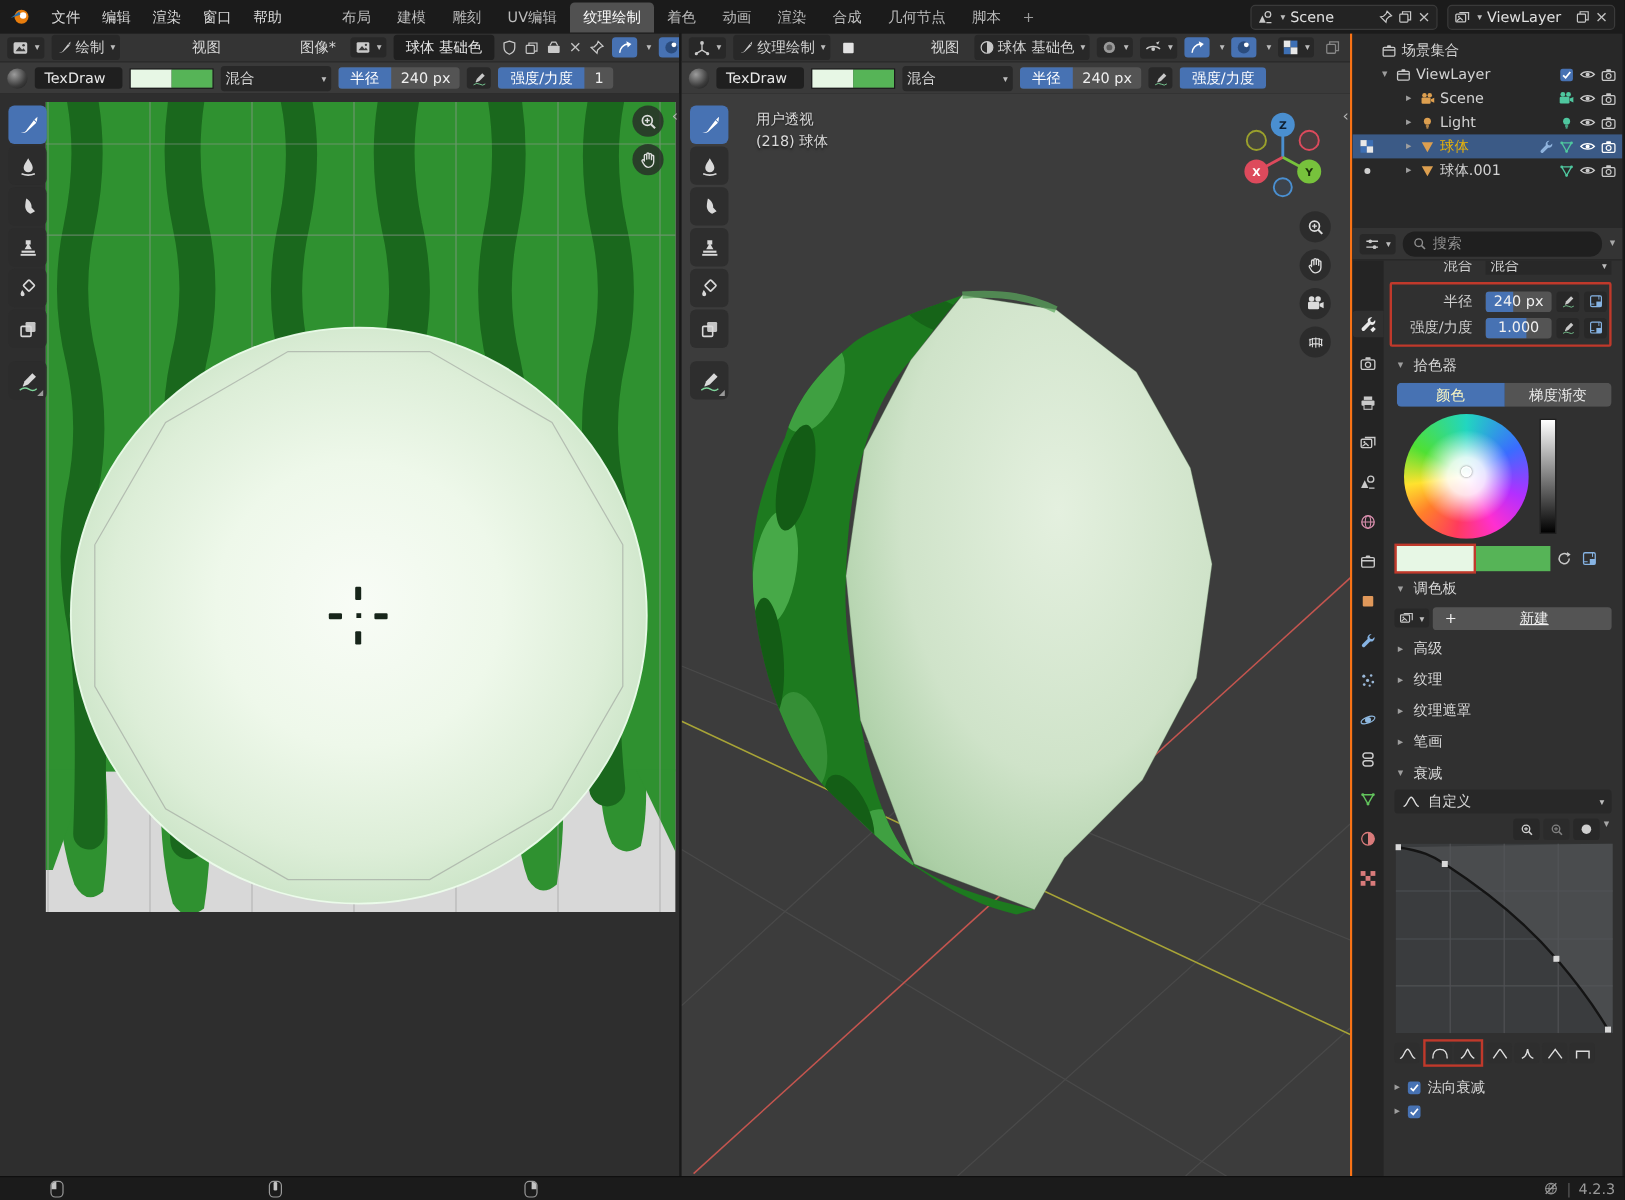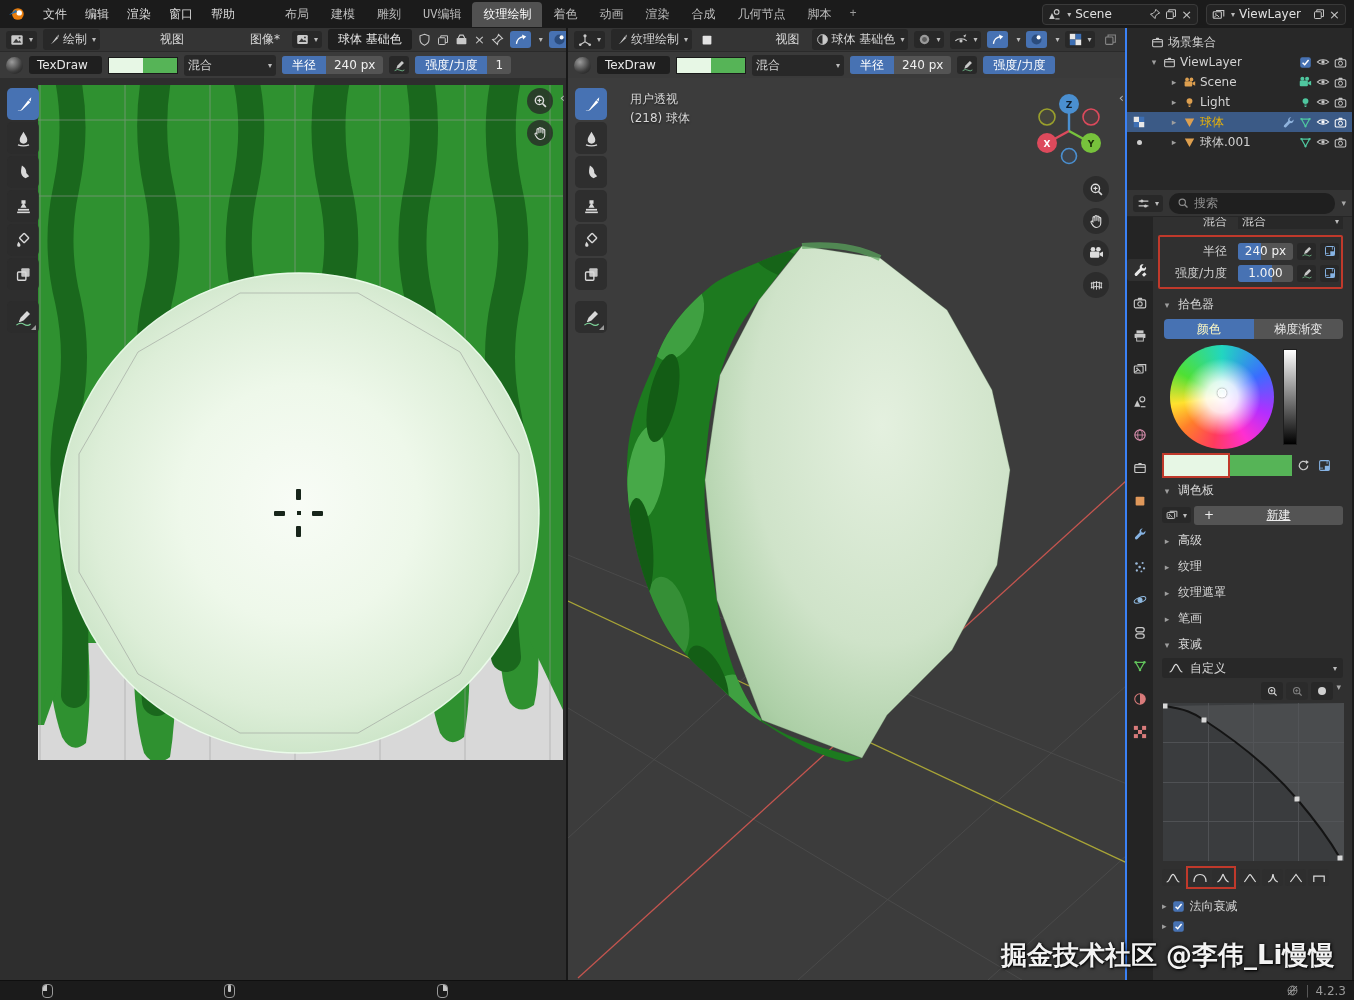--- a/index.html
+++ b/index.html
@@ -12,33 +12,33 @@
   }
   svg { display:block; }
   .ic { color:#c9c9c9; }
   .caret { font-size:8px; color:#bdbdbd; margin-left:2px; }
   .caret-r { font-size:9px; color:#a8a8a8; }
 
   
   .topbar { height:28px; display:flex; align-items:center; padding:0 8px; gap:2px; background:#1b1b1b; }
   .menus { display:flex; align-items:center; margin-left:6px;text-align:center; }
   .menuitem { padding:3px 9px; border-radius:3px; color:#d8d8d8; cursor:default; }
-  .workspaces { display:flex; align-items:center; margin-left:28px;font-family:Liberation Mono, monospace; }
+  .workspaces { display:flex; align-items:center; margin-left:28px; }
   .wtab { padding:4px 11px; border-radius:4px 4px 0 0; color:#bdbdbd; }
   .wtab.active { background:#515151; color:#fff; }
   .wtab.add { padding:4px 7px; color:#9b9b9b; }
   .topbar-right { margin-left:auto; display:flex; align-items:center; gap:8px; }
   .idfield { display:flex; align-items:center; gap:4px; background:#232323; border:1px solid #3a3a3a; border-radius:4px; padding:2px 5px; }
   .idfield .nm { min-width:70px; color:#e0e0e0; }
 
   
   .main { display:flex; height:952px; }
   .image-editor { width:566px; display:flex; flex-direction:column; }
   .viewport3d { width:559px; display:flex; flex-direction:column; border-left:2px solid #181818; }
-  .rightcol { width:227px; border-left:2px solid #3b82f6; display:flex; flex-direction:column; }
+  .rightcol { width:227px; border-left:2px solid #f97316; display:flex; flex-direction:column; }
 
   .hdr { height:24px; background:#343434; display:flex; align-items:center; gap:6px; padding:0 6px; white-space:nowrap; overflow:hidden; border-bottom:1px solid #2a2a2a;}
   .toolrow { height:26px; background:#3a3a3a; display:flex; align-items:center; gap:6px; padding:0 6px; white-space:nowrap; overflow:hidden; }
   .dd { display:inline-flex; align-items:center; gap:3px; background:#282828; border-radius:3px; padding:2px 4px; }
   .dd.blue { background:#4772b3; }
   .hmenu { padding:2px 6px; color:#d8d8d8;margin-left:48px; }
   .namefield { background:#1f1f1f; border-radius:3px; padding:2px 10px; color:#e6e6e6; }
   .smallbtn { display:inline-flex; align-items:center; justify-content:center; width:18px; height:18px; border-radius:3px; color:#c9c9c9; }
   .xchar { font-size:13px; color:#c3c3c3; }
 
@@ -1254,15 +1254,14 @@
       </span>
     <span class="sbright">
       <svg width="13" height="13" style="color:#9a9a9a">
           <use href="#sy-globe-slash"></use>
         </svg>
       <span style="color:#5a5a5a">|</span>
       <span>4.2.3</span>
     </span>
   </div>
 
-  <div class="watermark">掘金技术社区 @李伟_Li慢慢</div>
 
 </div>
 
 </body></html>

